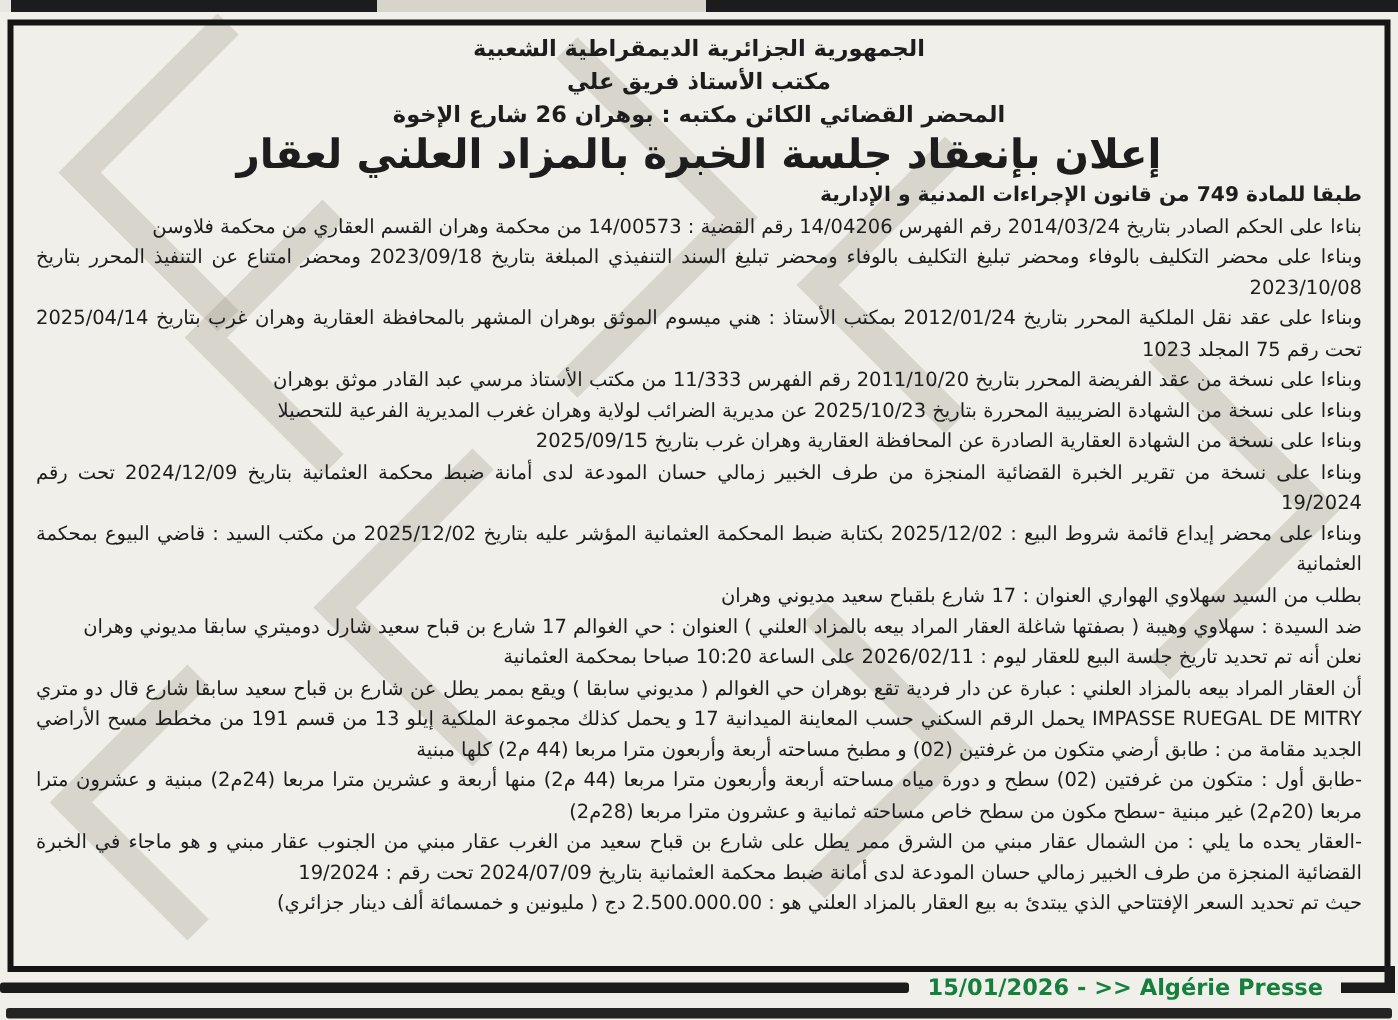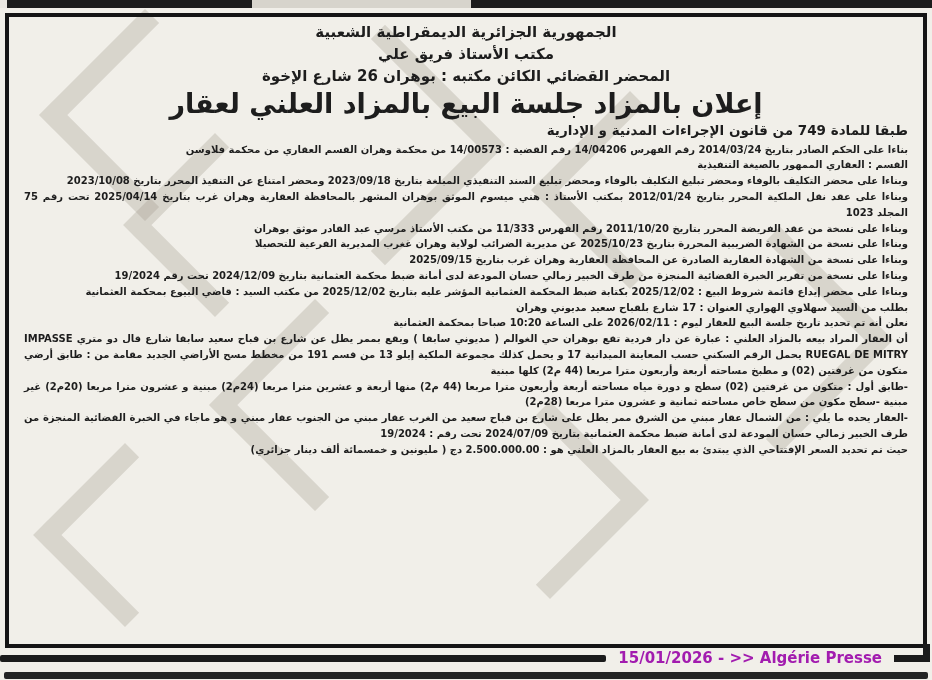--- a/index.html
+++ b/index.html
@@ -31,28 +31,28 @@
   .doc{
     position:absolute;top:13px;left:5px;right:5px;bottom:32px;
     border:4px solid #151515;box-sizing:border-box;
     padding:5px 15px 6px;
     direction:rtl;overflow:hidden;
     display:flex;flex-direction:column;
   }
   .hdr{font-weight:bold;font-size:15px;line-height:1.45;text-align:center;}
   .title{font-size:27px;font-weight:bold;text-align:center;margin:1px 0 0;line-height:1.2;}
   .subtitle{font-size:13.5px;font-weight:bold;text-align:right;margin:1px 0 4px;}
-  .bodytext p{margin:0;font-size:10px;line-height:1.58;text-align:justify;font-weight:bold;}
+  .bodytext p{margin:0;font-size:13px;line-height:1.58;text-align:justify;}
   
   .footer{
     position:absolute;left:0;right:2px;bottom:13px;height:18px;
     display:flex;align-items:center;direction:ltr;
   }
   .rule-left{flex:1;height:7px;background:#1b1b1b;margin-right:12px;border-radius:2px;}
-  .footer-text{font-weight:bold;font-size:15px;color:#a21caf;white-space:nowrap;}
+  .footer-text{font-weight:bold;font-size:15px;color:#15803d;white-space:nowrap;}
   .rule-right{width:36px;height:7px;background:#1b1b1b;margin-left:12px;position:relative;}
   .rule-right::before{content:"";position:absolute;right:0;top:-11px;width:7px;height:12px;background:#1b1b1b;}
 </style>
 </head>
 <body>
 
 <div class="page">
 
   <div class="top-strip"></div>
 
@@ -65,34 +65,34 @@
   <div class="wm c w7"></div>
   <div class="wm c w8"></div>
 
   <div class="doc">
     <div class="hdr">
       <div>الجمهورية الجزائرية الديمقراطية الشعبية</div>
       <div>مكتب الأستاذ فريق علي</div>
       <div>المحضر القضائي الكائن مكتبه : بوهران 26 شارع الإخوة</div>
     </div>
 
-    <h1 class="title">إعلان بالمزاد جلسة البيع بالمزاد العلني لعقار</h1>
+    <h1 class="title">إعلان بإنعقاد جلسة الخبرة بالمزاد العلني لعقار</h1>
     <div class="subtitle">طبقا للمادة 749 من قانون الإجراءات المدنية و الإدارية</div>
 
     <div class="bodytext">
         <p>بناءا على الحكم الصادر بتاريخ 2014/03/24 رقم الفهرس 14/04206 رقم القضية : 14/00573 من محكمة وهران القسم العقاري من محكمة فلاوسن</p>
-        <p>القسم : العقاري الممهور بالصيغة التنفيذية</p>
         <p>وبناءا على محضر التكليف بالوفاء ومحضر تبليغ التكليف بالوفاء ومحضر تبليغ السند التنفيذي المبلغة بتاريخ 2023/09/18 ومحضر امتناع عن التنفيذ المحرر بتاريخ 2023/10/08</p>
         <p>وبناءا على عقد نقل الملكية المحرر بتاريخ 2012/01/24 بمكتب الأستاذ : هني ميسوم الموثق بوهران المشهر بالمحافظة العقارية وهران غرب بتاريخ 2025/04/14 تحت رقم 75 المجلد 1023</p>
         <p>وبناءا على نسخة من عقد الفريضة المحرر بتاريخ 2011/10/20 رقم الفهرس 11/333 من مكتب الأستاذ مرسي عبد القادر موثق بوهران</p>
         <p>وبناءا على نسخة من الشهادة الضريبية المحررة بتاريخ 2025/10/23 عن مديرية الضرائب لولاية وهران غغرب المديرية الفرعية للتحصيلا</p>
         <p>وبناءا على نسخة من الشهادة العقارية الصادرة عن المحافظة العقارية وهران غرب بتاريخ 2025/09/15</p>
         <p>وبناءا على نسخة من تقرير الخبرة القضائية المنجزة من طرف الخبير زمالي حسان المودعة لدى أمانة ضبط محكمة العثمانية بتاريخ 2024/12/09 تحت رقم 19/2024</p>
         <p>وبناءا على محضر إيداع قائمة شروط البيع : 2025/12/02 بكتابة ضبط المحكمة العثمانية المؤشر عليه بتاريخ 2025/12/02 من مكتب السيد : قاضي البيوع بمحكمة العثمانية</p>
         <p>بطلب من السيد سهلاوي الهواري العنوان : 17 شارع بلقباح سعيد مديوني وهران</p>
+        <p>ضد السيدة : سهلاوي وهيبة ( بصفتها شاغلة العقار المراد بيعه بالمزاد العلني ) العنوان : حي الغوالم 17 شارع بن قباح سعيد شارل دوميتري سابقا مديوني وهران</p>
         <p>نعلن أنه تم تحديد تاريخ جلسة البيع للعقار ليوم : 2026/02/11 على الساعة 10:20 صباحا بمحكمة العثمانية</p>
         <p>أن العقار المراد بيعه بالمزاد العلني : عبارة عن دار فردية تقع بوهران حي الغوالم ( مديوني سابقا ) ويقع بممر يطل عن شارع بن قباح سعيد سابقا شارع قال دو متري IMPASSE RUEGAL DE MITRY يحمل الرقم السكني حسب المعاينة الميدانية 17 و يحمل كذلك مجموعة الملكية إيلو 13 من قسم 191 من مخطط مسح الأراضي الجديد مقامة من : طابق أرضي متكون من غرفتين (02) و مطبخ مساحته أربعة وأربعون مترا مربعا (44 م2) كلها مبنية</p>
         <p>-طابق أول : متكون من غرفتين (02) سطح و دورة مياه مساحته أربعة وأربعون مترا مربعا (44 م2) منها أربعة و عشرين مترا مربعا (24م2) مبنية و عشرون مترا مربعا (20م2) غير مبنية -سطح مكون من سطح خاص مساحته ثمانية و عشرون مترا مربعا (28م2)</p>
         <p>-العقار يحده ما يلي : من الشمال عقار مبني من الشرق ممر يطل على شارع بن قباح سعيد من الغرب عقار مبني من الجنوب عقار مبني و هو ماجاء في الخبرة القضائية المنجزة من طرف الخبير زمالي حسان المودعة لدى أمانة ضبط محكمة العثمانية بتاريخ 2024/07/09 تحت رقم : 19/2024</p>
         <p>حيث تم تحديد السعر الإفتتاحي الذي يبتدئ به بيع العقار بالمزاد العلني هو : 2.500.000.00 دج ( مليونين و خمسمائة ألف دينار جزائري)</p>
       </div>
 
   </div>
 
   <div class="footer">

